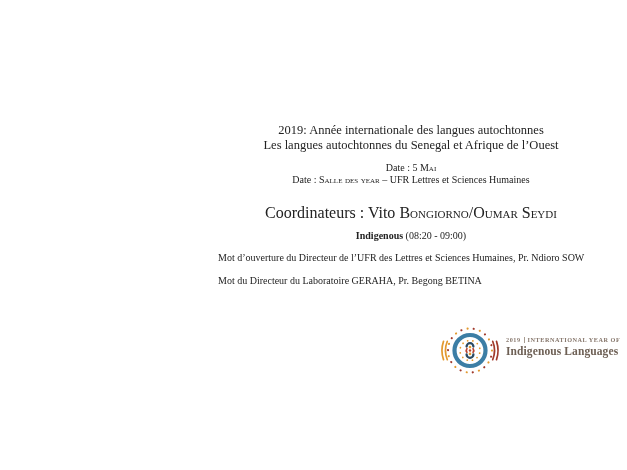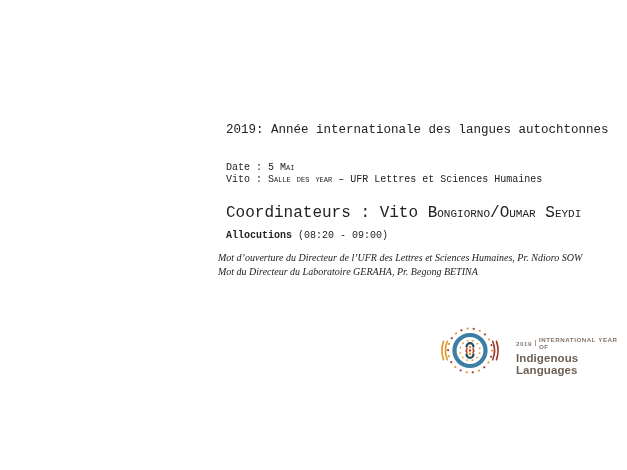--- a/index.html
+++ b/index.html
@@ -13,28 +13,27 @@
     position: relative;
     overflow: hidden;
     font-family: "Liberation Serif", "DejaVu Serif", serif;
     color: #222222;
   }
   .abs {
     position: absolute;
     white-space: nowrap;
   }
   .center-block {
-    left: 226px;
+    left: 218px;
     width: 386px;
-    font-family: Liberation Mono, monospace;
+    text-align: center;
   }
   .left-block {
     left: 218px;
     text-align: left;
-    font-style: italic;
   }
   .doc-title {
     top: 123px;
     font-size: 12.5px;
     line-height: 15.2px;
   }
   .doc-details {
     top: 162px;
     font-size: 10px;
     line-height: 12.2px;
@@ -43,36 +42,35 @@
     top: 207px;
     font-size: 16px;
     line-height: 12px;
   }
   .doc-session {
     top: 230px;
     font-size: 10px;
     line-height: 12px;
   }
   .doc-speech-1 { top: 252px; font-size: 10px; }
-  .doc-speech-2 { top: 266px; font-size: 10px; }
+  .doc-speech-2 { top: 275px; font-size: 10px; }
   .sc { font-variant: small-caps; }
   .bold { font-weight: 700; }
 
   
   .logo-emblem {
     position: absolute;
     left: 440px;
     top: 327px;
   }
   .logo-text {
     position: absolute;
     left: 506px;
     top: 336px;
-    font-family: Liberation Sans, sans-serif;
-    margin-left: 10px;
+    font-family: Liberation Serif, serif;
   }
   .logo-tagline {
     display: flex;
     align-items: center;
     gap: 3px;
     font-size: 6.2px;
     font-weight: 700;
     letter-spacing: 0.55px;
     color: #85756A;
     text-transform: uppercase;
@@ -89,30 +87,31 @@
     font-weight: 700;
     letter-spacing: 0.1px;
     color: #6E6055;
   }
 </style>
 </head>
 <body>
 
 <div class="abs center-block doc-title">
   <div>2019: Année internationale des langues autochtonnes</div>
+  <div>Les langues autochtonnes du Senegal et Afrique de l’Ouest</div>
 </div>
 
 <div class="abs center-block doc-details">
   <div><span>Date : 5 </span><span class="sc">Mai</span></div>
-  <div><span>Vito : </span><span class="sc">Salle des year</span><span> – UFR Lettres et Sciences Humaines</span></div>
+  <div><span>Date : </span><span class="sc">Salle des year</span><span> – UFR Lettres et Sciences Humaines</span></div>
 </div>
 
 <div class="abs center-block doc-coordinators"><span>Coordinateurs : Vito </span><span class="sc">Bongiorno</span><span>/</span><span class="sc">Oumar Seydi</span></div>
 
-<div class="abs center-block doc-session"><span class="bold">Allocutions</span><span> (08:20 - 09:00)</span></div>
+<div class="abs center-block doc-session"><span class="bold">Indigenous</span><span> (08:20 - 09:00)</span></div>
 
 <div class="abs left-block doc-speech-1">Mot d’ouverture du Directeur de l’UFR des Lettres et Sciences Humaines, Pr. Ndioro SOW</div>
 
 <div class="abs left-block doc-speech-2">Mot du Directeur du Laboratoire GERAHA, Pr. Begong BETINA</div>
 
 <svg class="logo-emblem" width="64" height="48" viewBox="0 0 64 48" aria-hidden="true">
 
   <g fill="none" stroke-width="1.7" stroke-linecap="round">
     <path d="M 7.3 14.3 A 24.5 24.5 0 0 0 7.3 32.7" stroke="#E2992F"></path>
     <path d="M 3.5 14.4 A 28 28 0 0 0 3.5 32.6" stroke="#E2992F"></path>

